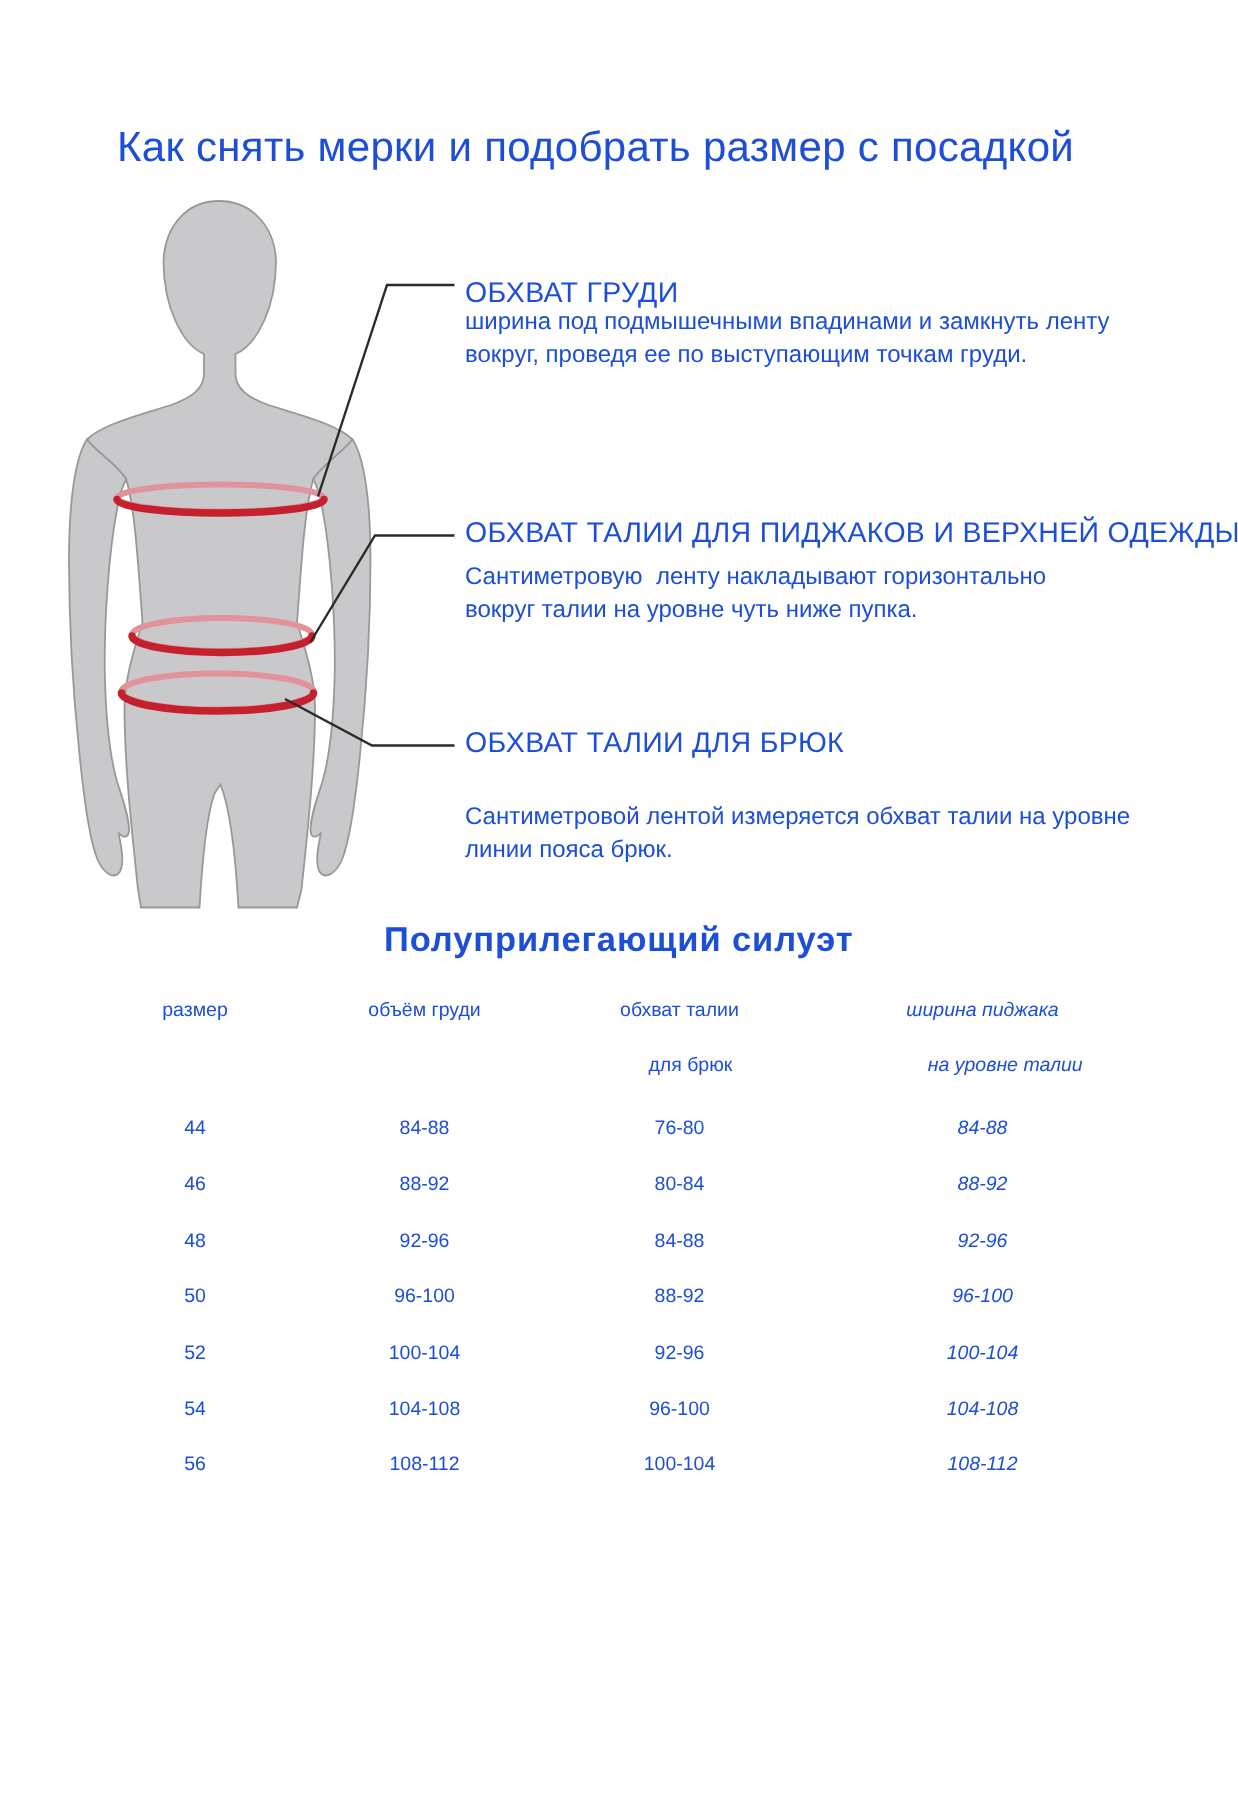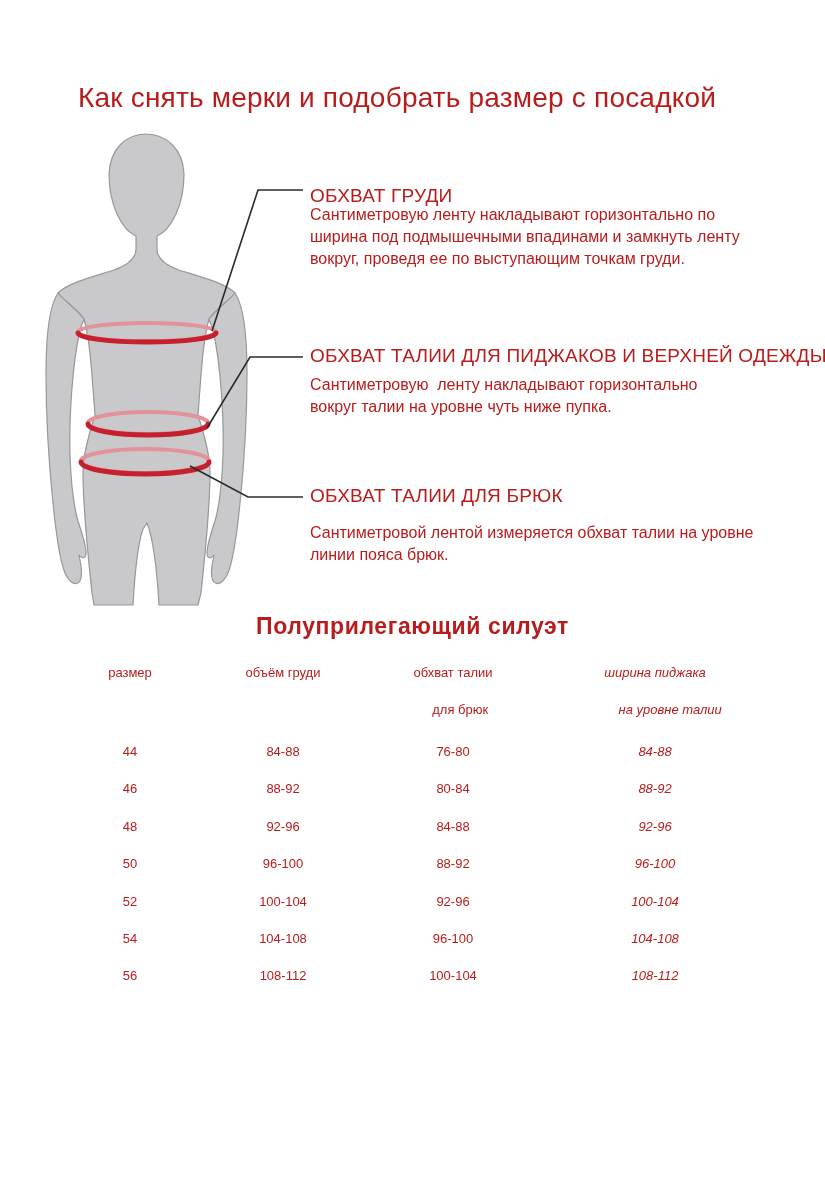--- a/index.html
+++ b/index.html
@@ -1,34 +1,34 @@
 <!DOCTYPE html>
 <html style="--body-gray: #c9c9cb; --body-outline: #98989b; --tape-dark: #c5202d; --tape-light: #e2929a; --connector: #2b2b2b; --text: #000000;"><head>
 <meta charset="utf-8">
 <style>
   html,body{margin:0;padding:0;background:#ffffff;}
   #page{
     position:relative;width:825px;height:1200px;background:#ffffff;overflow:hidden;
-    font-family:"Liberation Sans","DejaVu Sans",sans-serif;color:#b91c1c;
+    font-family:"Liberation Sans","DejaVu Sans",sans-serif;color:#1d4ed8;
   }
   .abs{position:absolute;}
   #main-title{
     left:78px;top:82px;font-size:28px;font-weight:400;letter-spacing:0.2px;white-space:nowrap;
   }
   #figure-svg{left:20px;top:125px;width:285px;height:485px;}
   .m-block{left:310px;width:470px;}
   .m-title{font-size:19px;font-weight:400;letter-spacing:0.2px;white-space:nowrap;}
   .m-body{font-size:16px;line-height:22px;font-weight:400;}
   .m-body-line{white-space:pre-wrap;}
   #m-title-0{top:185px;}
   #m-body-0{top:204px;}
   #m-title-1{top:345px;text-align:right;}
   #m-body-1{top:374px;}
   #m-title-2{top:485px;}
-  #m-body-2{top:522px;}
+  #m-body-2{top:534px;}
   #table-title{
     left:0;right:0;top:613px;text-align:center;
     font-size:23px;font-weight:700;letter-spacing:0.6px;
   }
   #size-table{left:85px;top:662px;width:665px;}
   .trow{display:flex;height:37.4px;align-items:flex-start;}
   .trow.hdr1{height:37px;}
   .trow.hdr2{height:42px;gap:33px;}
   .cell{box-sizing:border-box;text-align:center;font-size:13px;line-height:21px;}
   .c0{width:90px;}
@@ -83,21 +83,20 @@
       <path d="M61,337 A64,12 0 0 0 189,337" style="fill:none;stroke:var(--tape-dark);stroke-width:5;stroke-linecap:round"></path>
     </g>
 
     <path d="M283,65 L238,65 L192,206" style="fill:none;stroke:var(--connector);stroke-width:1.6"></path>
     <path d="M283,232 L230,232 L187,303" style="fill:none;stroke:var(--connector);stroke-width:1.6"></path>
     <path d="M283,372 L228,372 L170,341" style="fill:none;stroke:var(--connector);stroke-width:1.6"></path>
   </svg>
 
   <div id="m-title-0" class="abs m-block m-title">ОБХВАТ ГРУДИ</div>
   <div id="m-body-0" class="abs m-block m-body">
-    <div class="m-body-line">Сантиметровую ленту накладывают горизонтально по</div>
     <div class="m-body-line">ширина под подмышечными впадинами и замкнуть ленту</div>
     <div class="m-body-line">вокруг, проведя ее по выступающим точкам груди.</div>
   </div>
 
   <div id="m-title-1" class="abs m-block m-title">ОБХВАТ ТАЛИИ ДЛЯ ПИДЖАКОВ И ВЕРХНЕЙ ОДЕЖДЫ</div>
   <div id="m-body-1" class="abs m-block m-body">
     <div class="m-body-line">Сантиметровую  ленту накладывают горизонтально</div>
     <div class="m-body-line">вокруг талии на уровне чуть ниже пупка.</div>
   </div>
 

